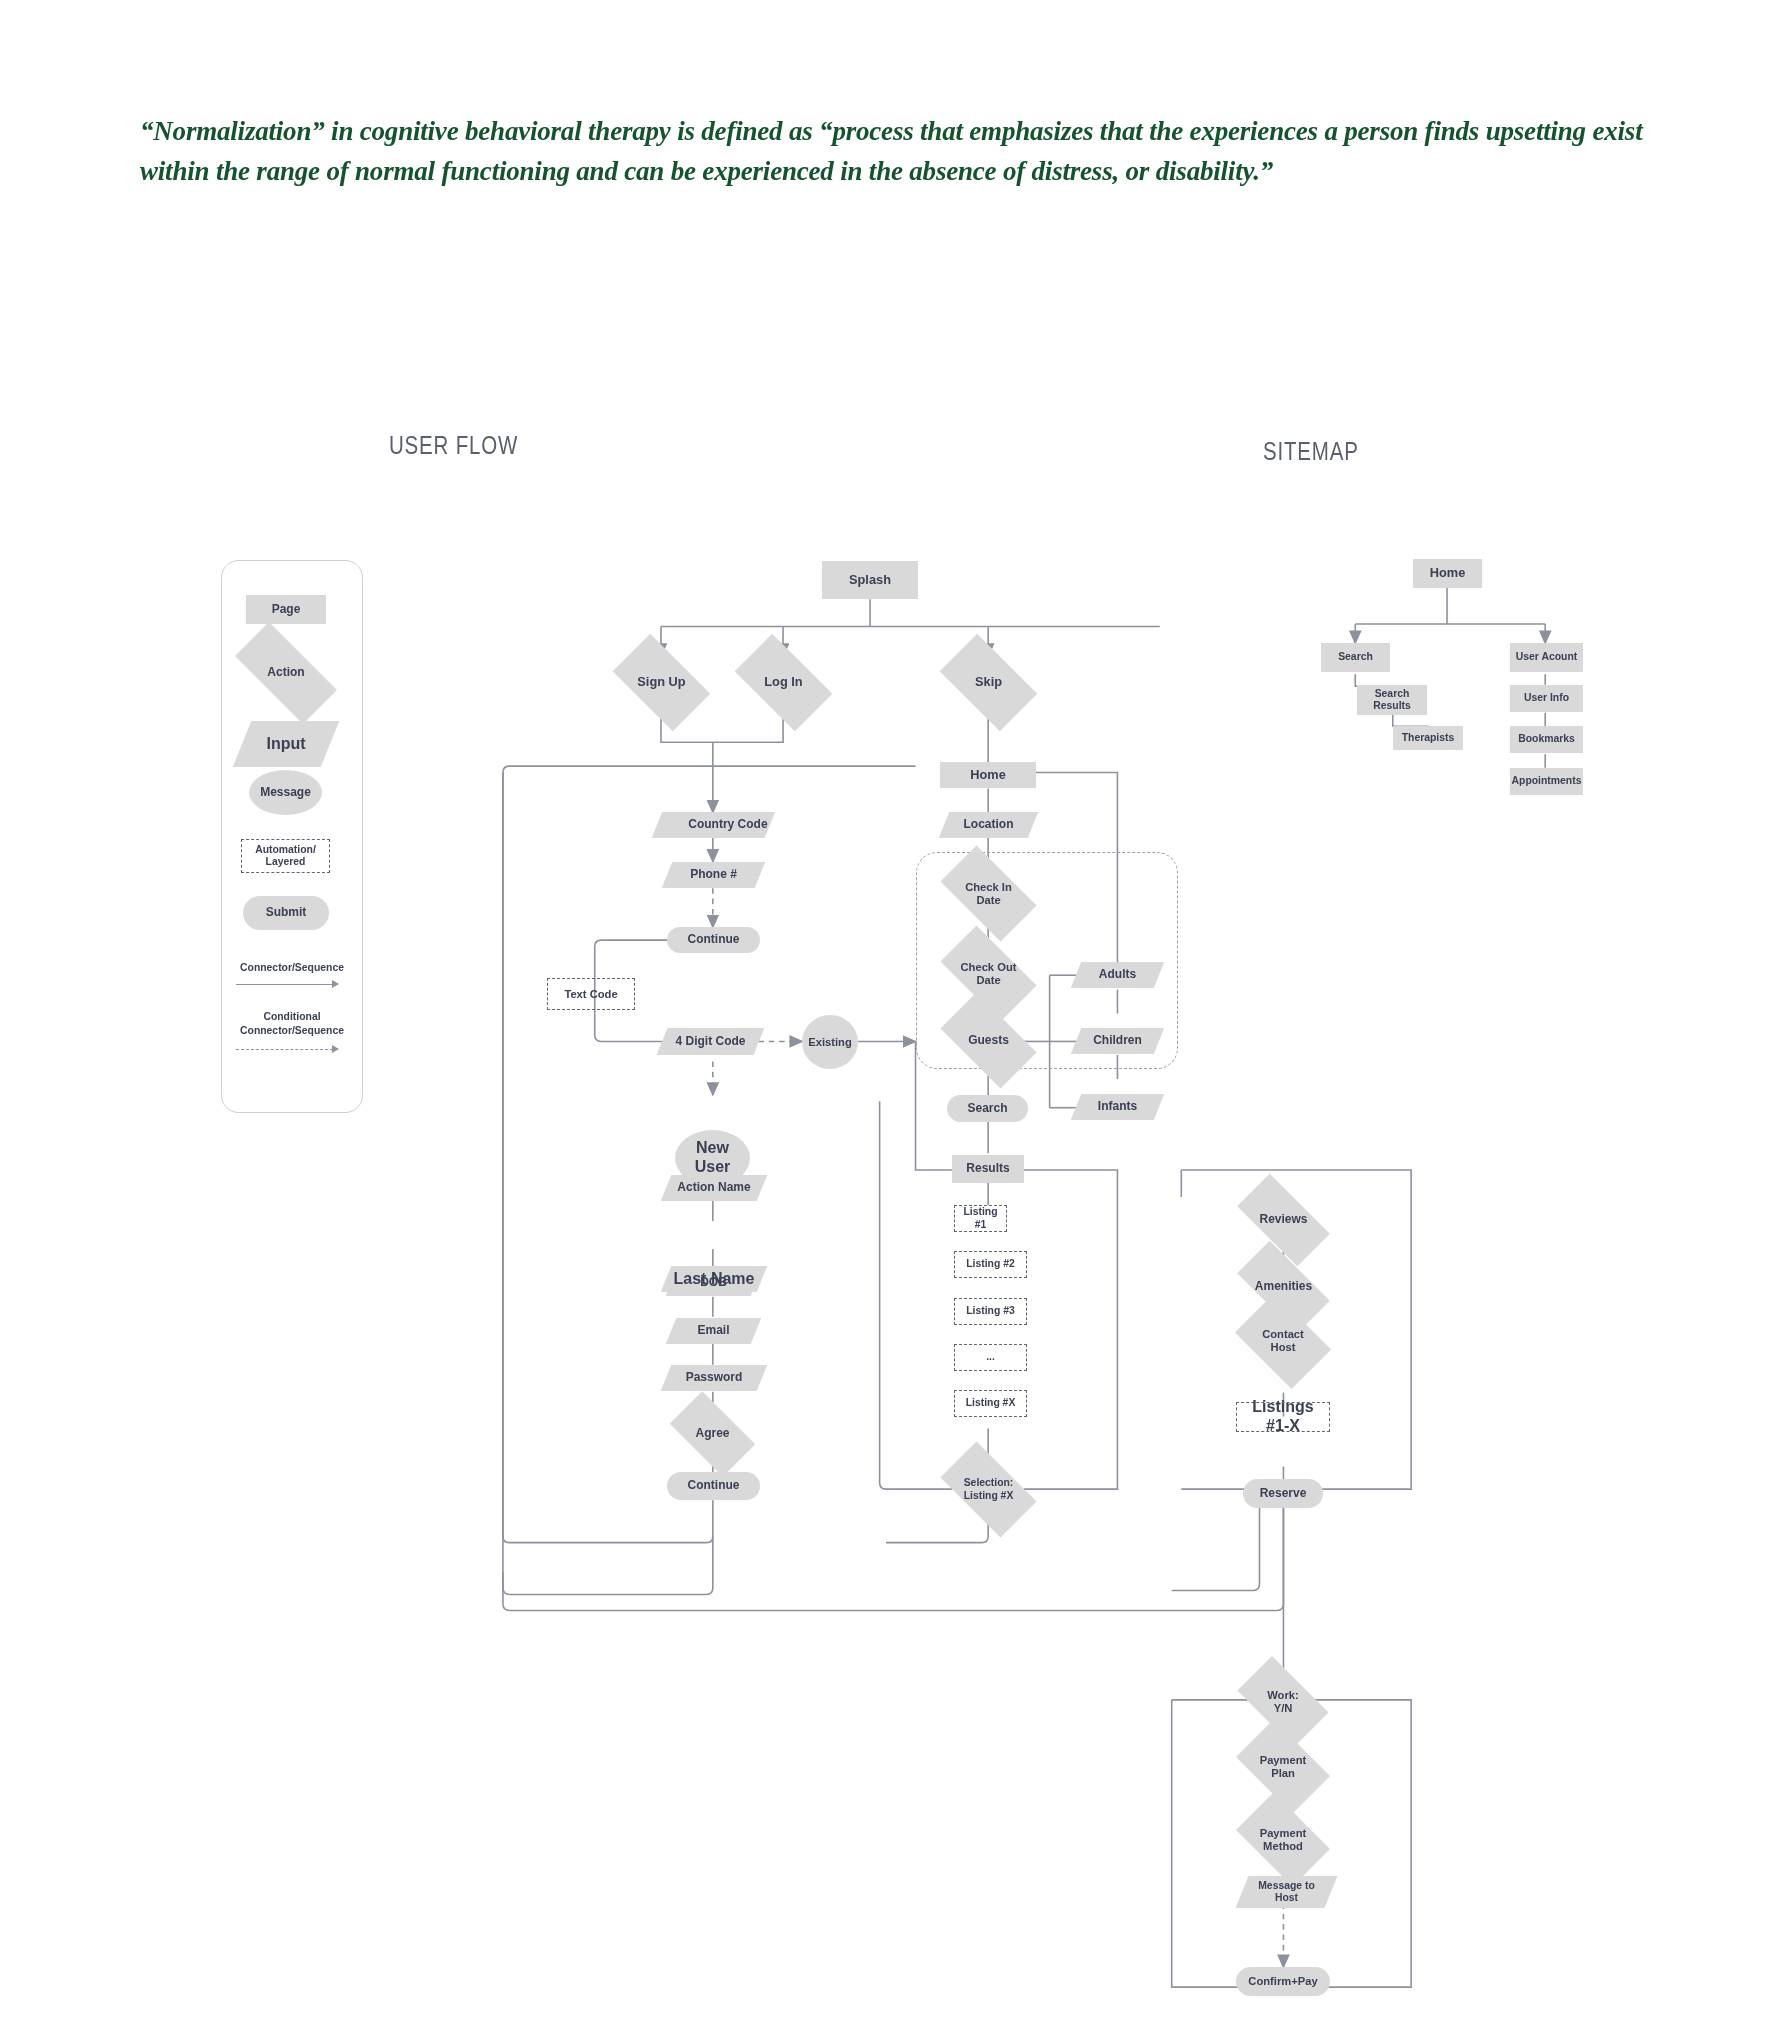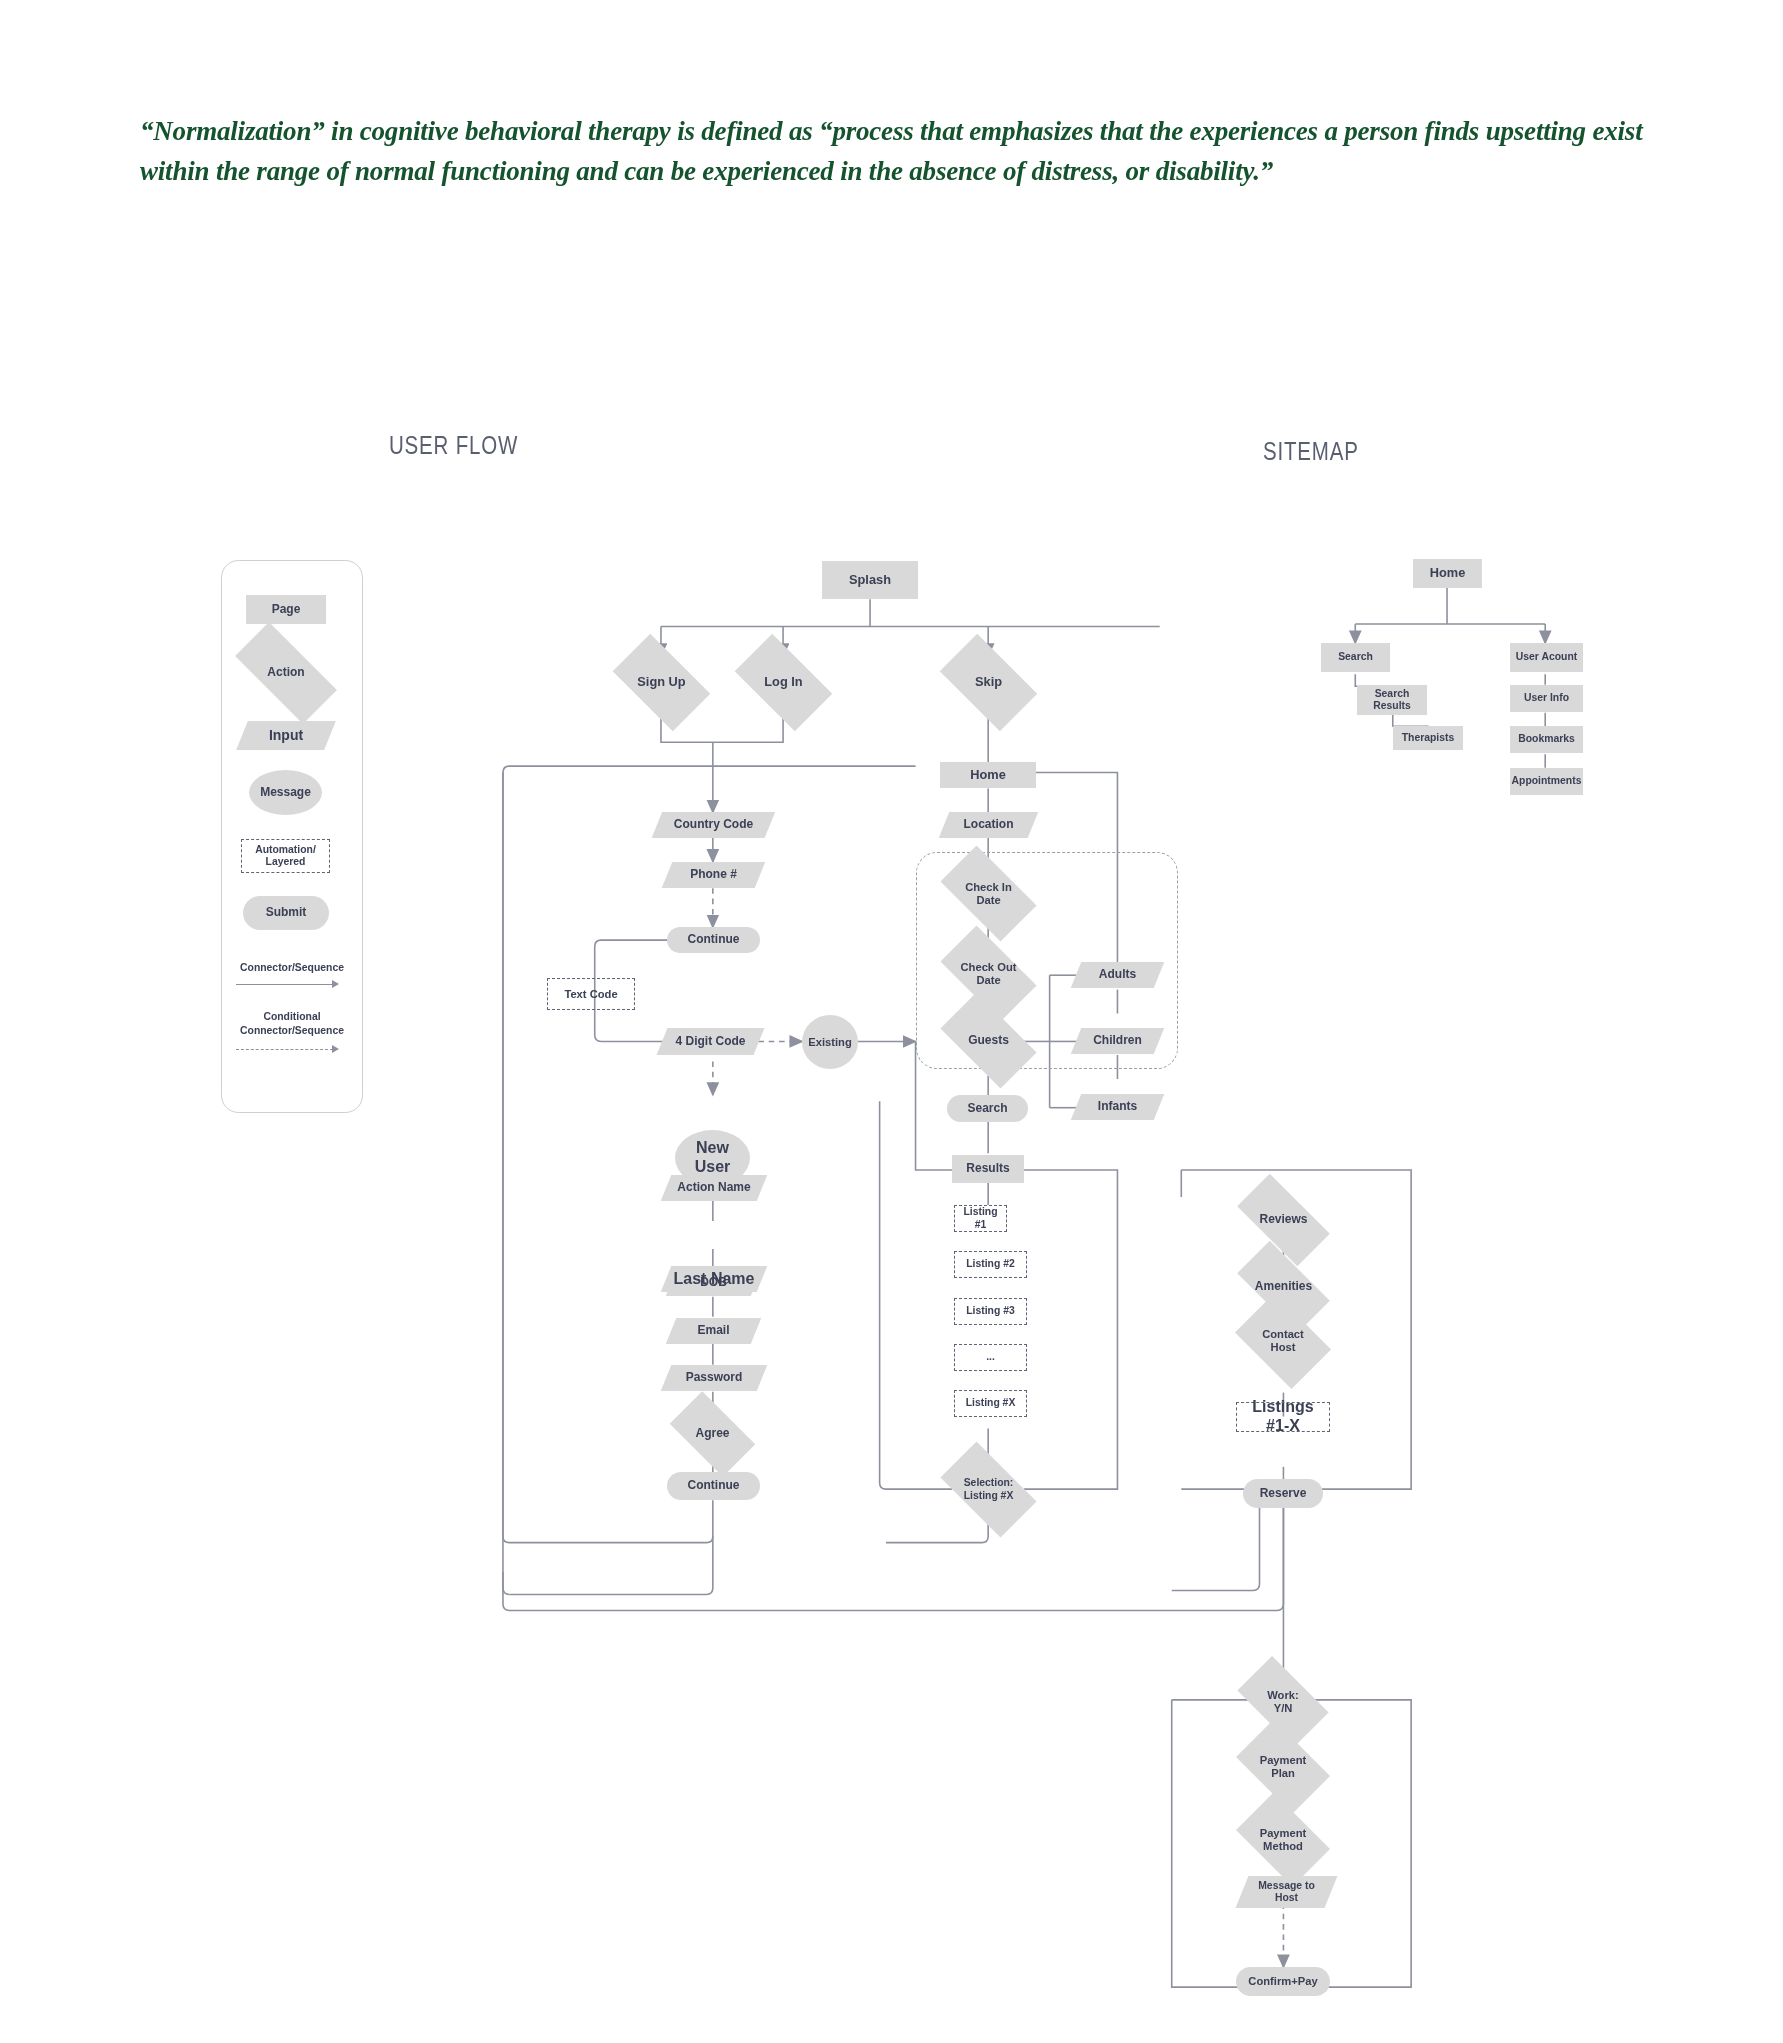--- a/index.html
+++ b/index.html
@@ -179,21 +179,21 @@
     </g>
   </svg>
 
   <div class="legend-panel">
     <div class="node n-page" style="left:24px;top:34px;width:80px;height:29px;font-size:12px;">
       <span>Page</span>
     </div>
     <div class="node n-action" style="left:16px;top:88px;width:96px;height:48px;font-size:12px;">
       <span>Action</span>
     </div>
-    <div class="node n-input" style="left:20px;top:160px;width:88px;height:29px;font-size:14px;">
+    <div class="node n-input" style="left:20px;top:160px;width:88px;height:46px;font-size:16px;">
       <span>Input</span>
     </div>
     <div class="node n-ellipse" style="left:27px;top:209px;width:73px;height:45px;font-size:12px;">
       <span>Message</span>
     </div>
     <div class="node n-dashed" style="left:19px;top:278px;width:89px;height:34px;font-size:10.4px;flex-direction:column;">
       <span>Automation/</span>
       <span>Layered</span>
     </div>
     <div class="node n-pill" style="left:21px;top:335px;width:86px;height:34px;font-size:12px;">
@@ -221,21 +221,21 @@
       <span>Log In</span>
     </div>
   <div class="node n-action" style="left:946px;top:656px;width:85px;height:53px;font-size:12.8px;">
       <span>Skip</span>
     </div>
 
   <div class="node n-page" style="left:940px;top:762px;width:96px;height:26px;font-size:12.8px;">
       <span>Home</span>
     </div>
 
-  <div class="node n-input" style="left:657px;top:812px;width:113px;height:25.5px;font-size:12px;">
+  <div class="node n-input" style="left:657px;top:812px;width:113px;height:25.5px;font-size:12px;justify-content:flex-end;">
       <span>Country Code</span>
     </div>
   <div class="node n-input" style="left:667px;top:862px;width:93px;height:26px;font-size:12px;">
       <span>Phone #</span>
     </div>
   <div class="node n-pill" style="left:667px;top:927px;width:93px;height:26px;font-size:12px;">
       <span>Continue</span>
     </div>
 
   <div class="node n-dashed" style="left:547px;top:978px;width:88px;height:32px;font-size:11.2px;">

